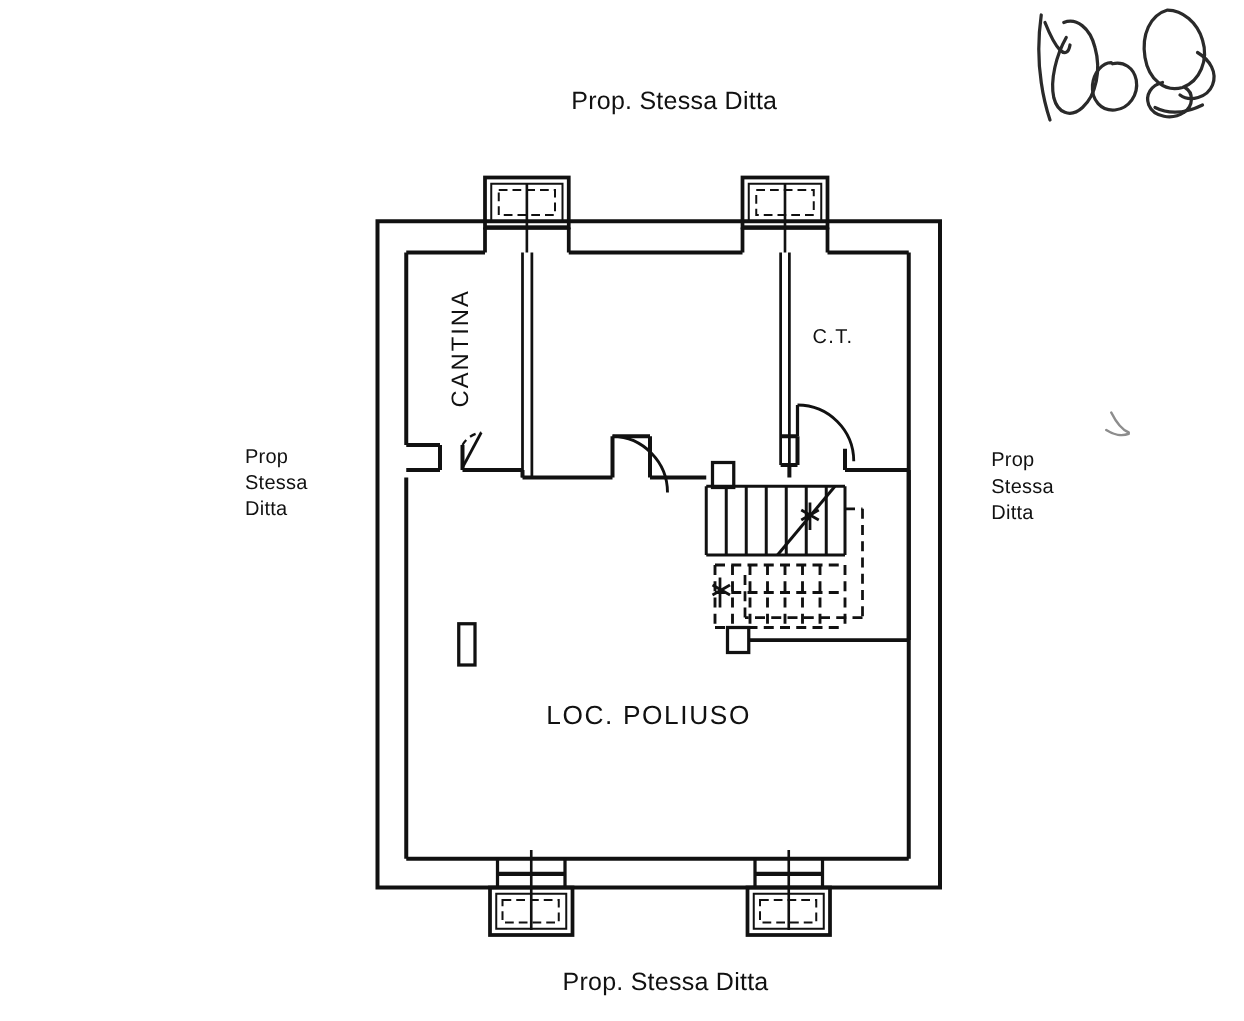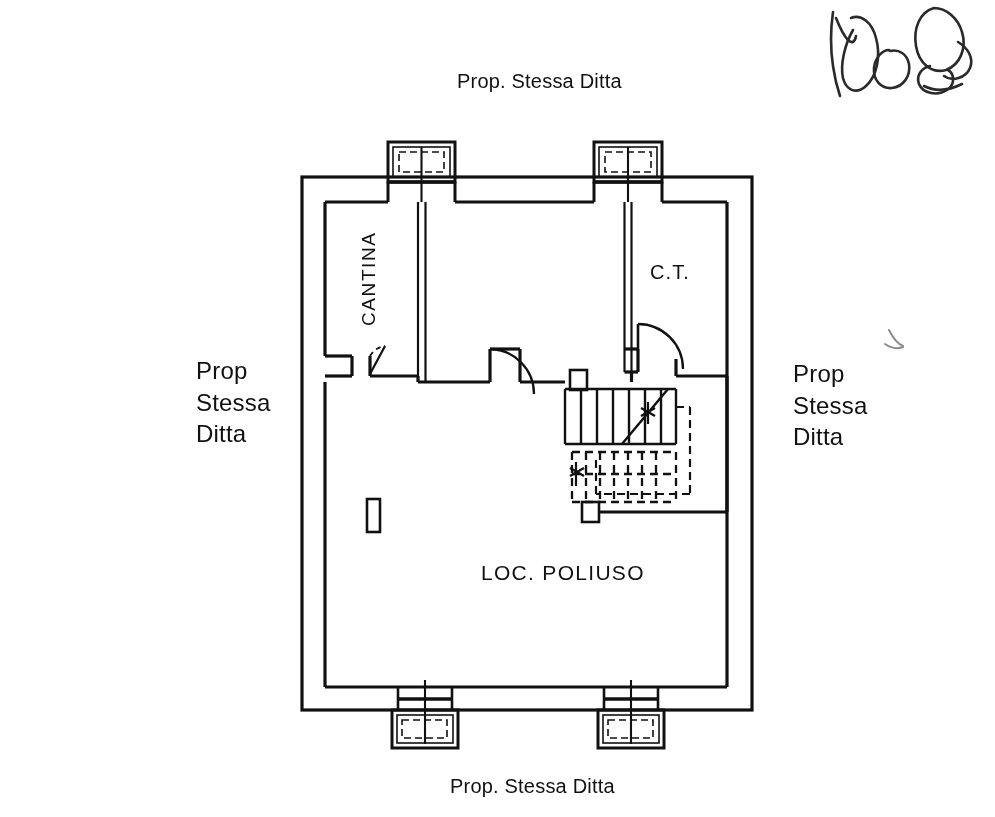--- a/index.html
+++ b/index.html
@@ -36,29 +36,29 @@
     white-space: pre;
     color: #111111;
     font-family: "Liberation Sans", sans-serif;
     line-height: 1.32;
   }
   .neighbor-label {
     font-size: 20px;
     letter-spacing: 0.2px;
   }
   .neighbor-side {
-    font-size: 24px;
+    font-size: 16px;
     letter-spacing: 0.2px;
   }
   .room-label {
     font-size: 21px;
     letter-spacing: 1.3px;
   }
   .room-label-small {
-    font-size: 20px;
+    font-size: 16px;
     letter-spacing: 1.1px;
   }
   .vertical-label {
     font-size: 19px;
     letter-spacing: 1.6px;
     transform-origin: left top;
     transform: rotate(-90deg);
   }
 </style>
 </head>
@@ -267,15 +267,15 @@
 
   <div class="label neighbor-side" style="left:793px; top:354px;">Prop
 Stessa
 Ditta</div>
 
   <div class="label vertical-label" style="left:356px; top:322px;">CANTINA</div>
 
 
   <div class="label room-label-small" style="left:650px; top:255px;">C.T.</div>
 
-  <div class="label room-label" style="left:437px; top:555px;margin-left:44px;">LOC. POLIUSO</div>
+  <div class="label room-label" style="left:437px; top:555px;">LOC. POLIUSO</div>
 
 </div>
 
 </body></html>

